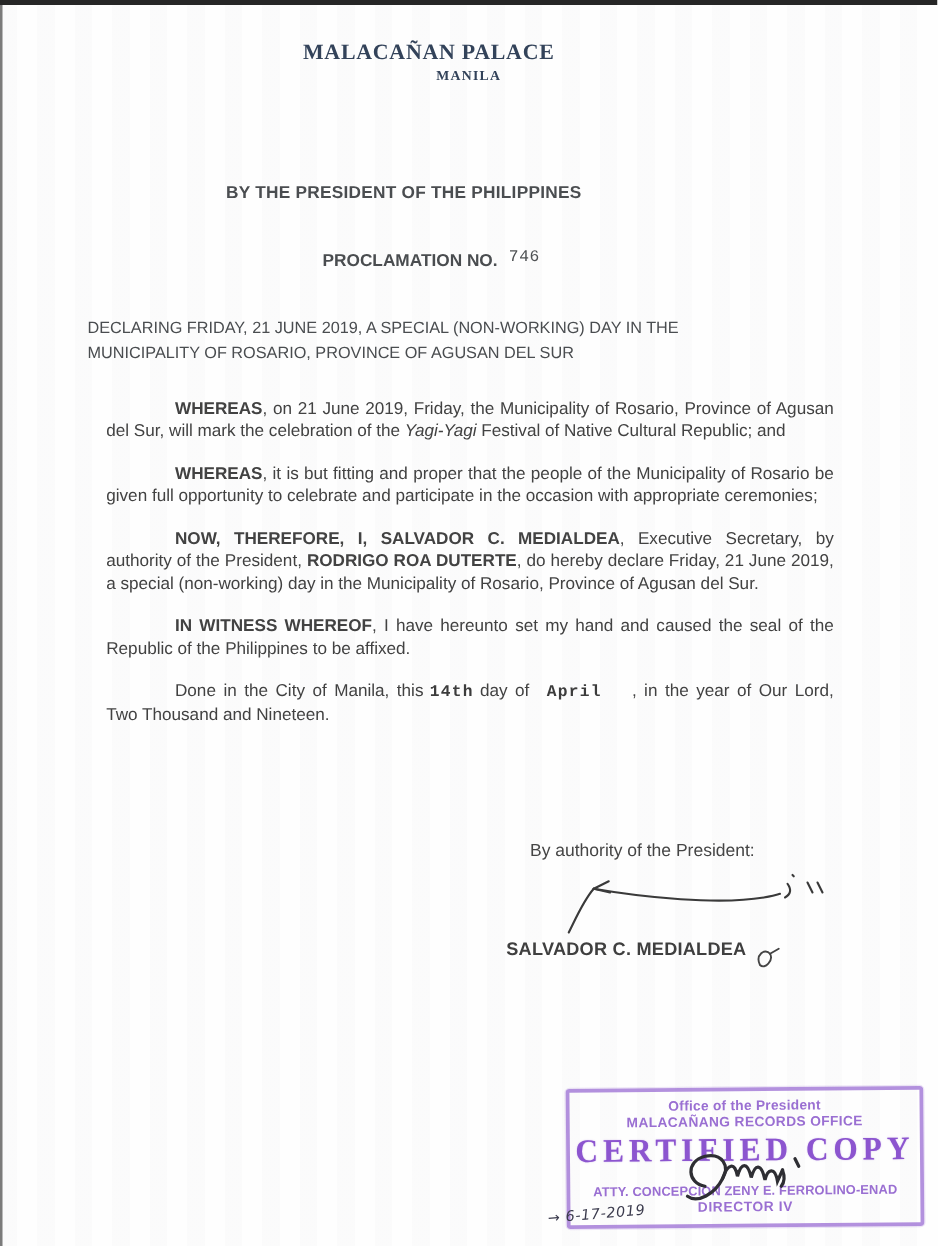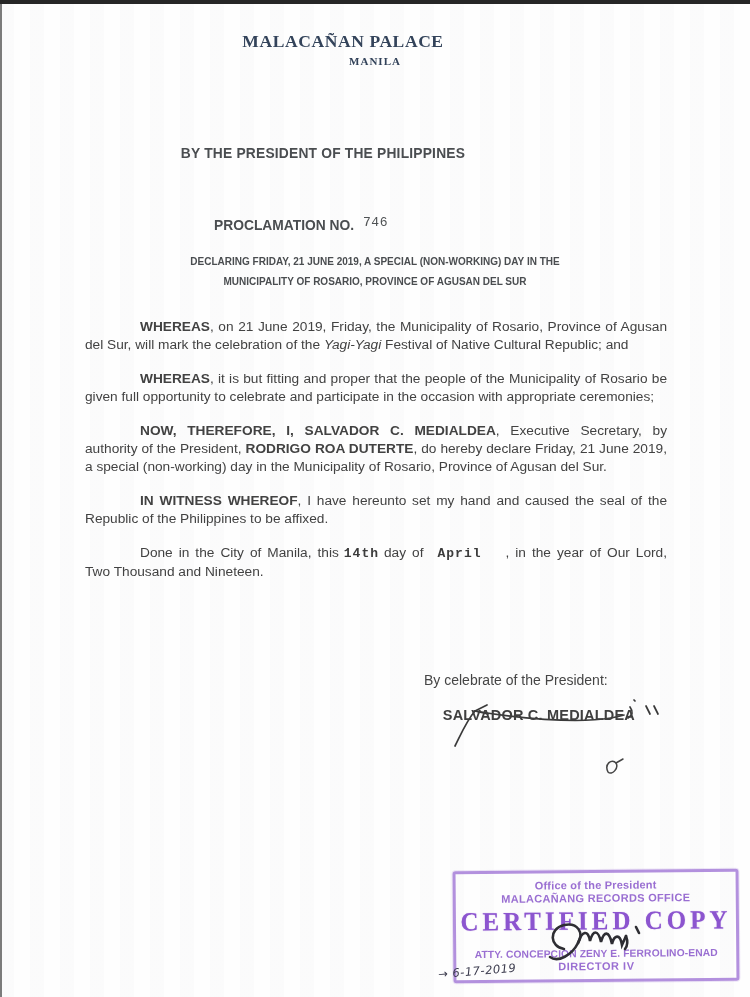--- a/index.html
+++ b/index.html
@@ -29,31 +29,31 @@
     position:absolute;left:0;top:55px;width:750px;text-align:center;
     font-family:"Liberation Serif",serif;font-weight:bold;
     font-size:11px;letter-spacing:1px;color:#33435a;
   }
 
   .authority-line{
     position:absolute;left:0;top:146px;width:646px;text-align:center;
     font-weight:bold;font-size:13.8px;letter-spacing:0.2px;color:#4a4d50;
   }
   .proclamation-line{
-    position:absolute;left:0;top:218px;width:602px;text-align:center;
-    font-weight:bold;font-size:13.8px;color:#4a4d50;
+    position:absolute;left:0;top:201px;width:602px;text-align:center;
+    font-weight:bold;font-size:13.8px;color:#4a4d50;padding-left:44px;
   }
   .proclamation-number{
     display:inline-block;position:relative;top:-4px;margin-left:9px;
     font-family:"Liberation Mono","DejaVu Sans Mono",monospace;
     font-weight:normal;font-size:13px;letter-spacing:0.5px;color:#4f5254;
   }
   .doc-title{
-    position:absolute;left:70px;top:252px;width:610px;text-align:center;
-    font-weight:bold;font-size:10px;line-height:19.5px;color:#4a4d50;
+    position:absolute;left:70px;top:252px;width:610px;text-align:left;
+    font-weight:normal;font-size:13px;line-height:19.5px;color:#4a4d50;
   }
 
   
   .doc-body{
     position:absolute;left:85px;top:318px;width:582px;
     font-size:13.7px;line-height:18px;color:#424242;
     text-align:justify;
   }
   .doc-body p{margin:0 0 16px 0;text-indent:55px;}
   .b{font-weight:bold;}
@@ -65,21 +65,21 @@
   .ins-day{margin:16px 5px;}
   .ins-month{margin:0 24px 0 14px;}
 
   
   .by-authority{
     position:absolute;left:424px;top:672px;
     font-size:14px;color:#454545;
   }
   .signature-svg{position:absolute;left:425px;top:694px;}
   .signatory-name{
-    position:absolute;left:405px;top:707px;width:230px;text-align:right;
+    position:absolute;left:405px;top:752px;width:230px;text-align:left;
     font-weight:bold;font-size:14.5px;color:#3f3f3f;letter-spacing:0.2px;
   }
   .signatory-title{
     position:absolute;left:398px;top:761px;width:230px;text-align:center;
     font-size:14.5px;color:#454545;
   }
   .title-mark-svg{position:absolute;left:600px;top:756px;}
 
   
   .stamp{
@@ -138,21 +138,21 @@
 
     <p><span class="b">WHEREAS</span><span>, it is but fitting and proper that the people of the Municipality of Rosario be given full opportunity to celebrate and participate in the occasion with appropriate ceremonies;</span></p>
 
     <p><span class="b">NOW, THEREFORE, I, SALVADOR C. MEDIALDEA</span><span>, Executive Secretary, by authority of the President, </span><span class="b">RODRIGO ROA DUTERTE</span><span>, do hereby declare Friday, 21 June 2019, a special (non-working) day in the Municipality of Rosario, Province of Agusan del Sur.</span></p>
 
     <p><span class="b">IN WITNESS WHEREOF</span><span>, I have hereunto set my hand and caused the seal of the Republic of the Philippines to be affixed.</span></p>
 
     <p><span>Done in the City of Manila, this</span><span class="ins ins-day">14th</span><span>day of</span><span class="ins ins-month">April</span><span>, in the year of Our Lord, Two Thousand and Nineteen.</span></p>
   </div>
 
-  <div class="by-authority">By celebrate of the President:</div>
+  <div class="by-authority">By authority of the President:</div>
 
   <svg class="signature-svg" width="235" height="58" viewBox="0 0 235 58">
     <g fill="none" stroke="#3a3a3a" stroke-width="1.7" stroke-linecap="round">
       <path d="M 30 52 C 36 40, 42 26, 50 17"></path>
       <path d="M 50 17 C 90 24, 150 30, 186 24 C 192 23, 196 22, 199 21"></path>
       <path d="M 50 17 L 62 11"></path>
       <path d="M 50 17 L 63 20"></path>
       <path d="M 205 13 q 5 7, -2 11"></path>
       <path d="M 209 6 l 1 1"></path>
       <path d="M 221 12 l 4 8"></path>

